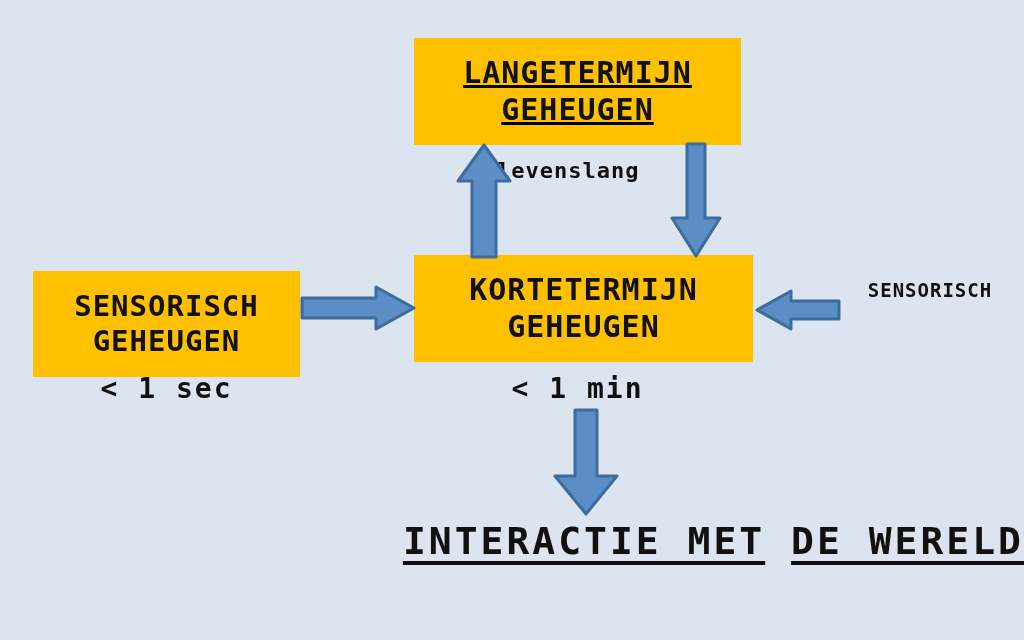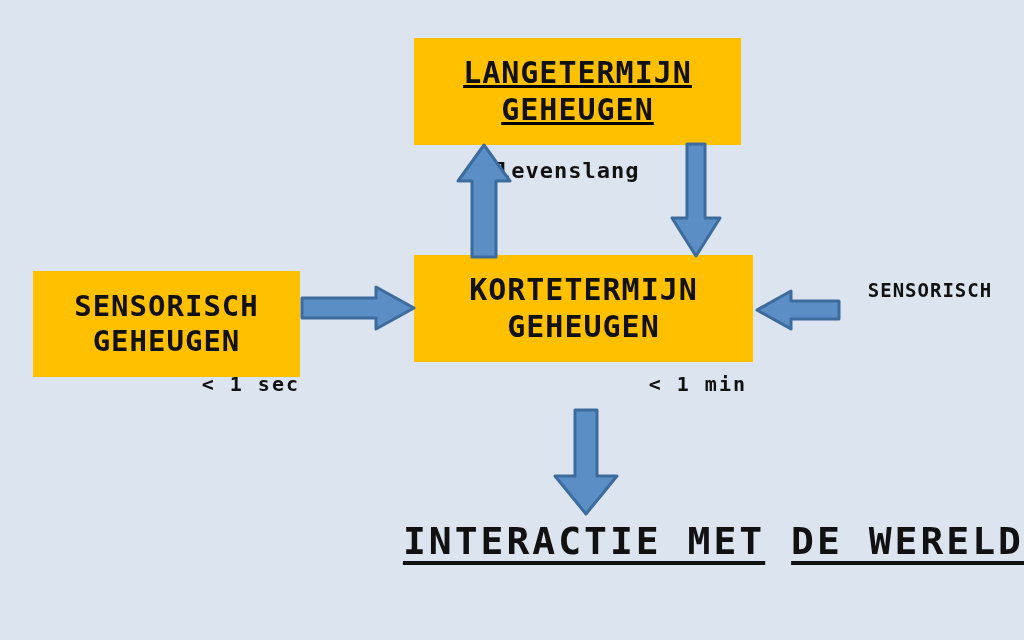--- a/index.html
+++ b/index.html
@@ -61,24 +61,24 @@
     width: 339px;
     height: 107px;
   }
   #box-shortterm .line { font-size: 30px; }
 
   
   .caption {
     position: absolute;
     color: #111111;
     font-weight: bold;
-    font-size: 20px;
+    font-size: 28px;
     letter-spacing: 2px;
     white-space: nowrap;
-    text-align: right;
+    text-align: center;
   }
   #caption-sensory {
     left: 33px;
     top: 372px;
     width: 267px;
   }
   #caption-shortterm {
     left: 408px;
     top: 372px;
     width: 339px;

